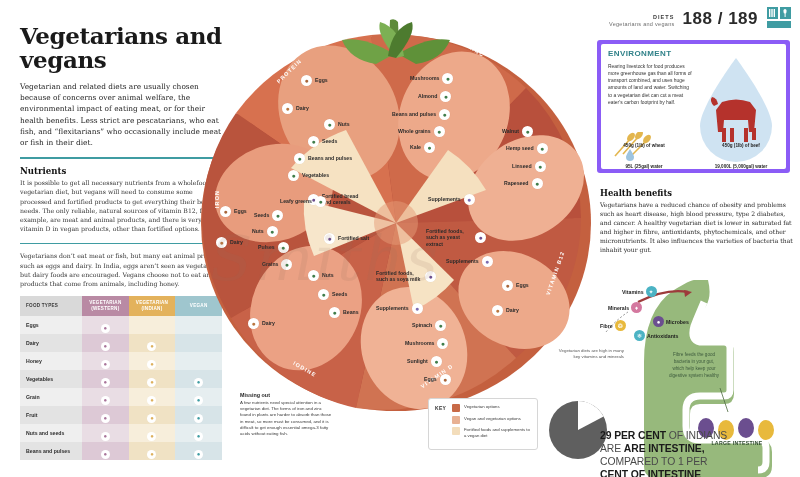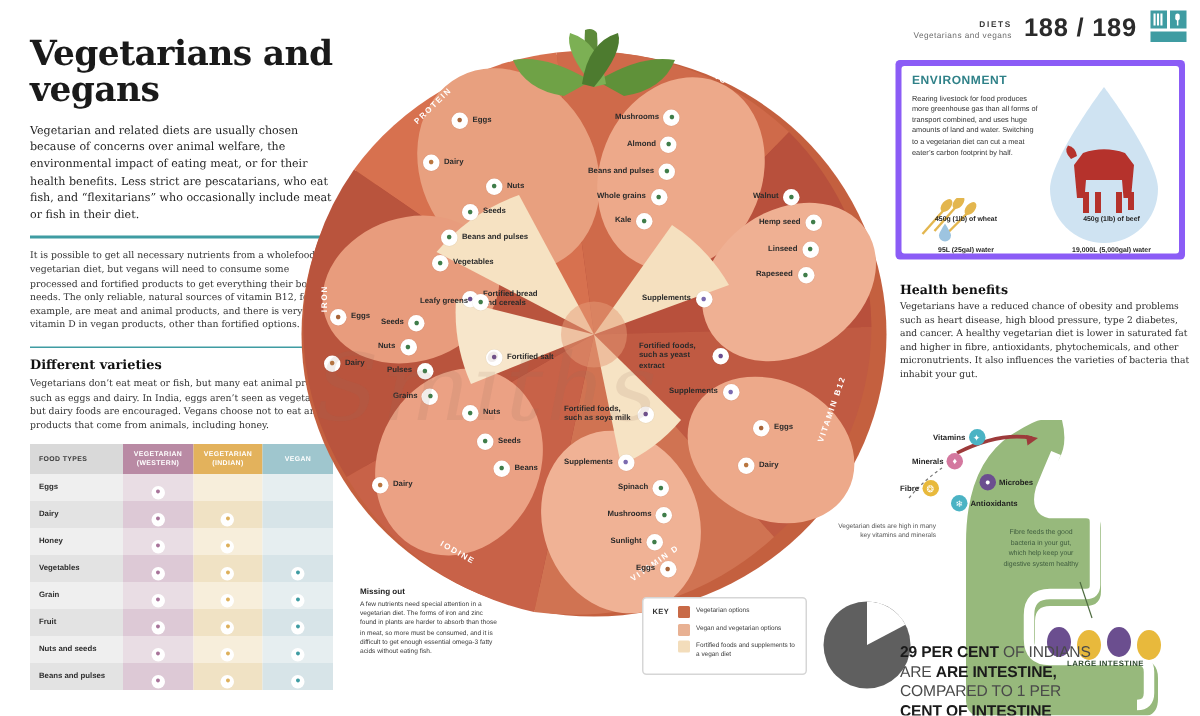--- a/index.html
+++ b/index.html
@@ -164,23 +164,23 @@
         </g>
         <rect x="1" y="15" width="24" height="7" fill="#3f9ca2"></rect>
       </svg>
     </div>
   </div>
 
   <div class="left">
     <h1 class="title">Vegetarians and vegans</h1>
     <div class="intro">Vegetarian and related diets are usually chosen because of concerns over animal welfare, the environmental impact of eating meat, or for their health benefits. Less strict are pescatarians, who eat fish, and “flexitarians” who occasionally include meat or fish in their diet.</div>
     <div class="rule"></div>
+    <h2 class="sub">Nutrients</h2>
     <div class="body-txt">It is possible to get all necessary nutrients from a wholefood vegetarian diet, but vegans will need to consume some processed and fortified products to get everything their body needs. The only reliable, natural sources of vitamin B12, for example, are meat and animal products, and there is very little vitamin D in vegan products, other than fortified options.</div>
     <div class="rule"></div>
-    <h2 class="sub">Different varieties</h2>
     <div class="body-txt">Vegetarians don’t eat meat or fish, but many eat animal products such as eggs and dairy. In India, eggs aren’t seen as vegetarian, but dairy foods are encouraged. Vegans choose not to eat any products that come from animals, including honey.</div>
 
     <table class="foods">
       <thead>
         <tr>
           <th class="ft">FOOD TYPES</th>
           <th class="vw">VEGETARIAN (WESTERN)</th>
           <th class="vi">VEGETARIAN (INDIAN)</th>
           <th class="vg">VEGAN</th>
         </tr>

